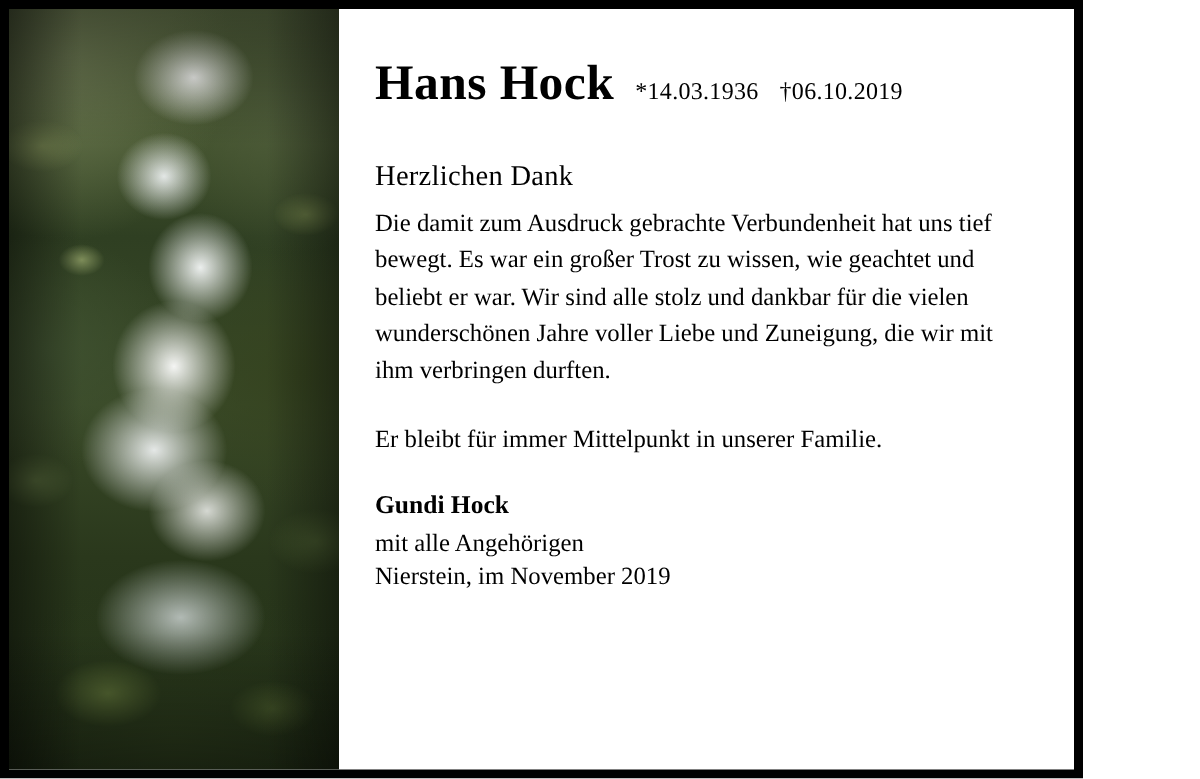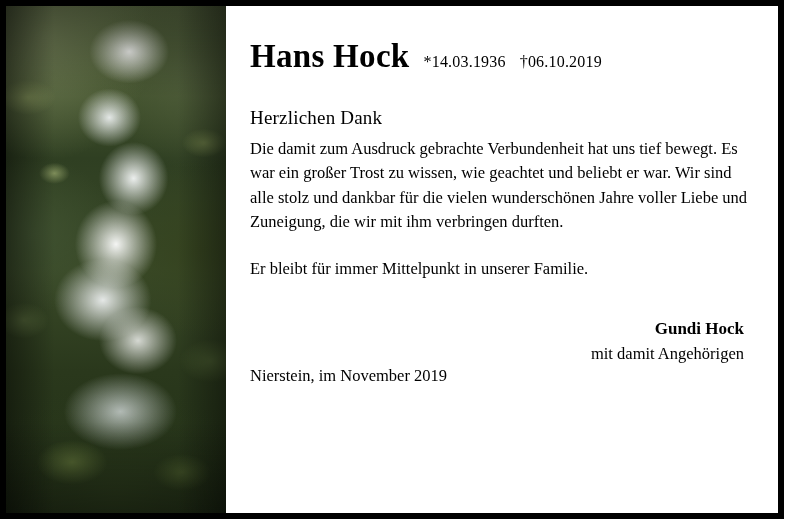--- a/index.html
+++ b/index.html
@@ -9,21 +9,21 @@
   }
   body {
     width: 800px;
     height: 519px;
     font-family: "Liberation Serif", serif;
     color: #000000;
     overflow: hidden;
   }
   .notice {
     position: relative;
-    width: 784px;
+    width: 722px;
     height: 519px;
     box-sizing: border-box;
     border: 6px solid #000000;
     background: #ffffff;
     display: flex;
     overflow: hidden;
   }
   
   .photo {
     position: relative;
@@ -120,22 +120,22 @@
     letter-spacing: 0.2px;
   }
   .para {
     font-size: 16.5px;
     line-height: 1.48;
     margin: 0 0 20px 0;
   }
   .para.tight { margin-bottom: 0; }
   .para.gap-lg { margin-bottom: 22px; }
   .signature {
-    margin-top: 36px;
-    text-align: right;
+    margin-top: 20px;
+    text-align: left;
     padding-right: 6px;
     line-height: 1.45;
   }
   .sig-name {
     font-size: 17px;
     font-weight: 700;
   }
   .sig-sub {
     font-size: 16.5px;
   }
@@ -165,19 +165,19 @@
       </span>
     </div>
 
     <div class="thanks-heading">Herzlichen Dank</div>
 
     <p class="para gap-lg">Die damit zum Ausdruck gebrachte Verbundenheit hat uns tief bewegt. Es war ein großer Trost zu wissen, wie geachtet und beliebt er war. Wir sind alle stolz und dankbar für die vielen wunderschönen Jahre voller Liebe und Zuneigung, die wir mit ihm verbringen durften.</p>
     <p class="para tight">Er bleibt für immer Mittelpunkt in unserer Familie.</p>
 
     <div class="signature">
       <div class="sig-name">Gundi Hock</div>
-      <div class="sig-sub">mit damit Angehörigen</div>
+      <div class="sig-sub">mit alle Angehörigen</div>
     </div>
 
     <div class="place-date">Nierstein, im November 2019</div>
 
   </div>
 </div>
 
 </body></html>

